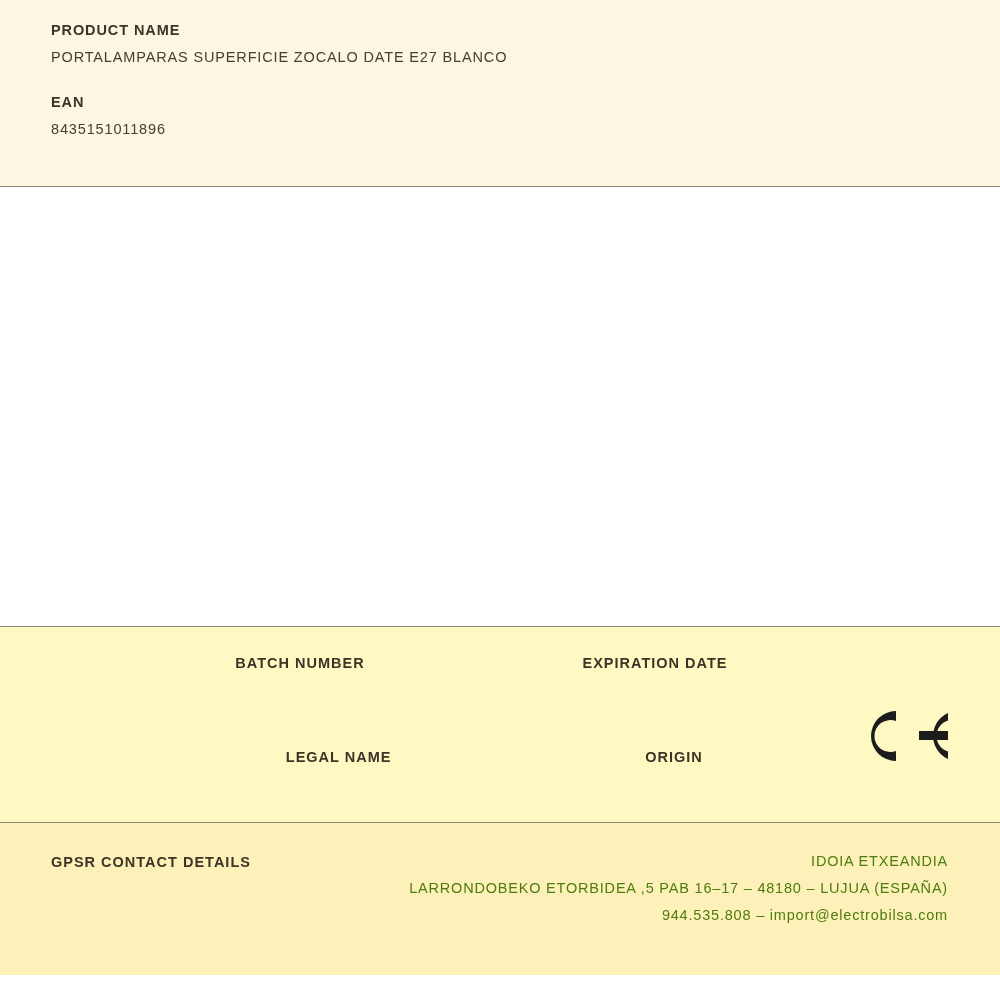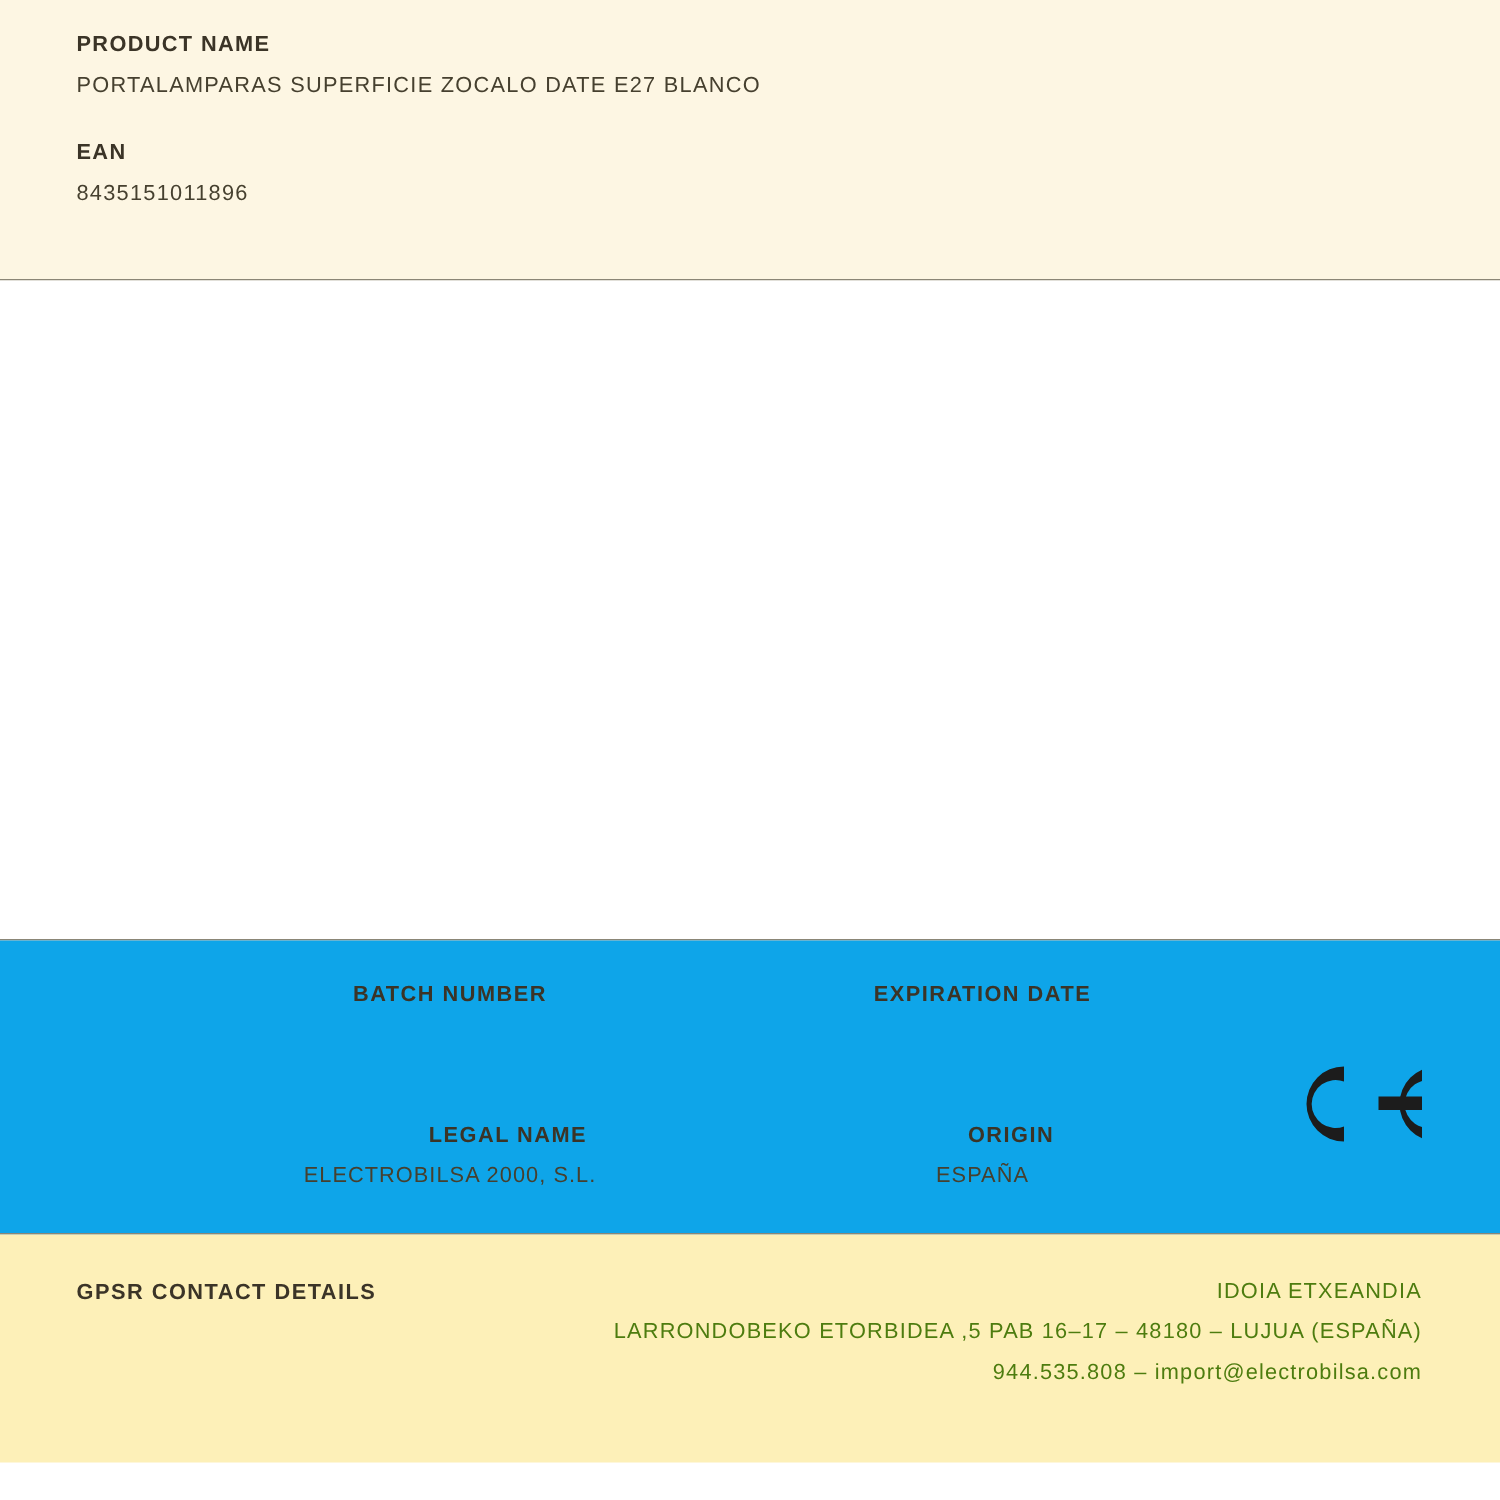--- a/index.html
+++ b/index.html
@@ -52,21 +52,21 @@
 
   
   .middle-block {
     background: #ffffff;
     flex: 1 1 auto;
     border-bottom: 1px solid #8b8676;
   }
 
   
   .lower-block {
-    background: #0ea5e9;
+    background: #fef9c3;
     height: 196px;
     position: relative;
     border-bottom: 1px solid #8b8676;
     box-sizing: border-box;
   }
   .row-labels {
     display: flex;
     width: 1000px;
     box-sizing: border-box;
   }
@@ -167,29 +167,20 @@
     <div class="row-labels labels-row-2">
       <div class="cell cell-batch">
         <div class="lbl">LEGAL NAME</div>
       </div>
       <div class="cell cell-exp">
         <div class="lbl">ORIGIN</div>
       </div>
       <div class="cell cell-spacer"></div>
     </div>
 
-    <div class="row-labels values-row-2">
-      <div class="cell cell-batch">
-        <div class="val">ELECTROBILSA 2000, S.L.</div>
-      </div>
-      <div class="cell cell-exp">
-        <div class="val">ESPAÑA</div>
-      </div>
-      <div class="cell cell-spacer"></div>
-    </div>
   </div>
 
   <div class="ce-mark">
     <svg class="ce-svg" width="92" height="62" viewBox="0 0 92 62" xmlns="http://www.w3.org/2000/svg" aria-hidden="true">
 
       <path d="M40 6 A25 25 0 1 0 40 56 L40 46 A16 16 0 1 1 40 16 Z" fill="#1c1c1c"></path>
 
       <path d="M92 6 A25 25 0 1 0 92 56 L92 46 A16 16 0 1 1 92 16 Z" fill="#1c1c1c" transform="translate(10,0)"></path>
       <rect x="63" y="26" width="30" height="9" fill="#1c1c1c"></rect>
     </svg>

